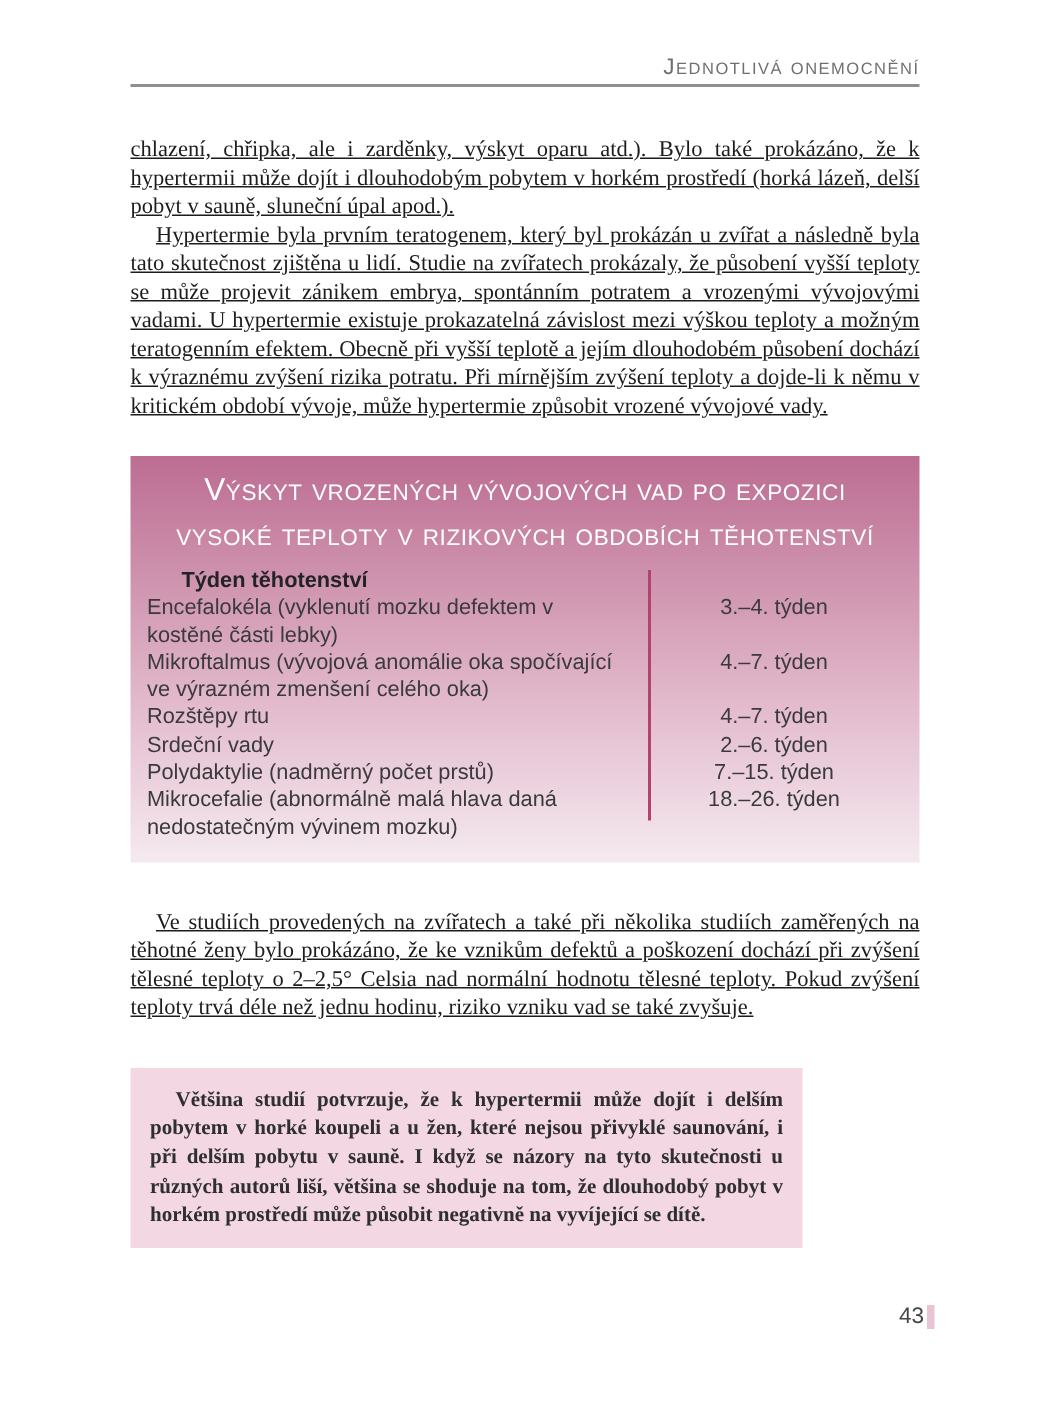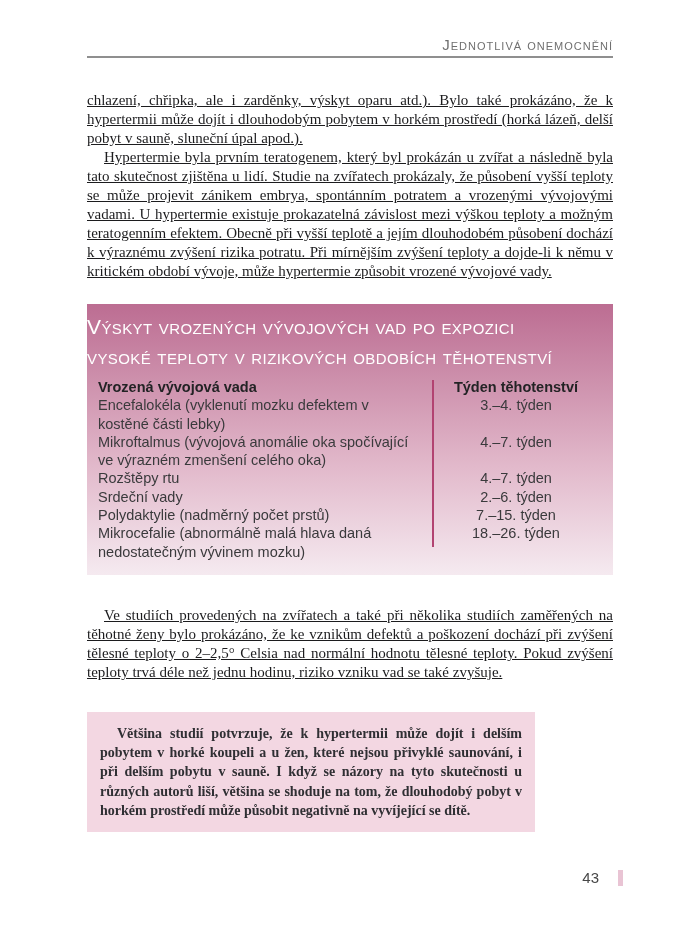--- a/index.html
+++ b/index.html
@@ -28,21 +28,21 @@
   .flow-2{top:606px;}
   .bodytext p{margin:0;}
   .bodytext p.indent{text-indent:17px;}
   
   .table-box{
     position:absolute;left:87px;top:304px;width:526px;height:271px;
     background:linear-gradient(180deg,#bc6d92 0%,#cd90ac 28%,#e2b9cb 60%,#f5eaf0 100%);
     box-sizing:border-box;
   }
   .box-title{
-    padding-top:8px;color:#ffffff;
+    padding-top:8px;text-align:center;color:#ffffff;
     font-family:"Liberation Sans", sans-serif;
     font-variant:small-caps;
     font-size:21px;line-height:30px;letter-spacing:0.4px;
   }
   .box-table{
     position:relative;margin-top:6px;padding:0 12px 0 11px;
     font-family:"Liberation Sans", sans-serif;
     font-size:14.5px;line-height:18.3px;color:#3a3a3c;
   }
   .t-row{display:flex;align-items:flex-start;}
@@ -59,21 +59,21 @@
     background:#f3d7e2;box-sizing:border-box;
     padding:12px 13px 12px 13px;
   }
   .highlight-box p{
     margin:0;font-size:14px;line-height:19.2px;font-weight:bold;
     text-align:justify;text-indent:17px;color:#2f2f33;
   }
   
   .page-footer{
     position:absolute;top:869px;right:77px;
-    display:flex;align-items:center;gap:19px;
+    display:flex;align-items:center;gap:2px;
   }
   .page-number{
     font-family:"Liberation Sans", sans-serif;
     font-size:15px;color:#474747;
   }
   .page-marker{
     width:5px;height:16px;background:#e9c4d4;display:inline-block;
   }
 </style>
 </head>
@@ -88,21 +88,20 @@
 </div>
 
 <div class="table-box">
   <div class="box-title">
     <div>Výskyt vrozených vývojových vad po expozici</div>
     <div>vysoké teploty v rizikových obdobích těhotenství</div>
   </div>
   <div class="box-table">
     <div class="col-divider"></div>
     <div class="t-row t-head">
-      <span class="t-defect">Vrozená vývojová vada</span>
       <span class="t-week">Týden těhotenství</span>
     </div>
     <div class="t-row">
       <span class="t-defect">Encefalokéla (vyklenutí mozku defektem v kostěné části lebky)</span>
       <span class="t-week">3.–4. týden</span>
     </div>
     <div class="t-row">
       <span class="t-defect">Mikroftalmus (vývojová anomálie oka spočívající ve výrazném zmenšení celého oka)</span>
       <span class="t-week">4.–7. týden</span>
     </div>

